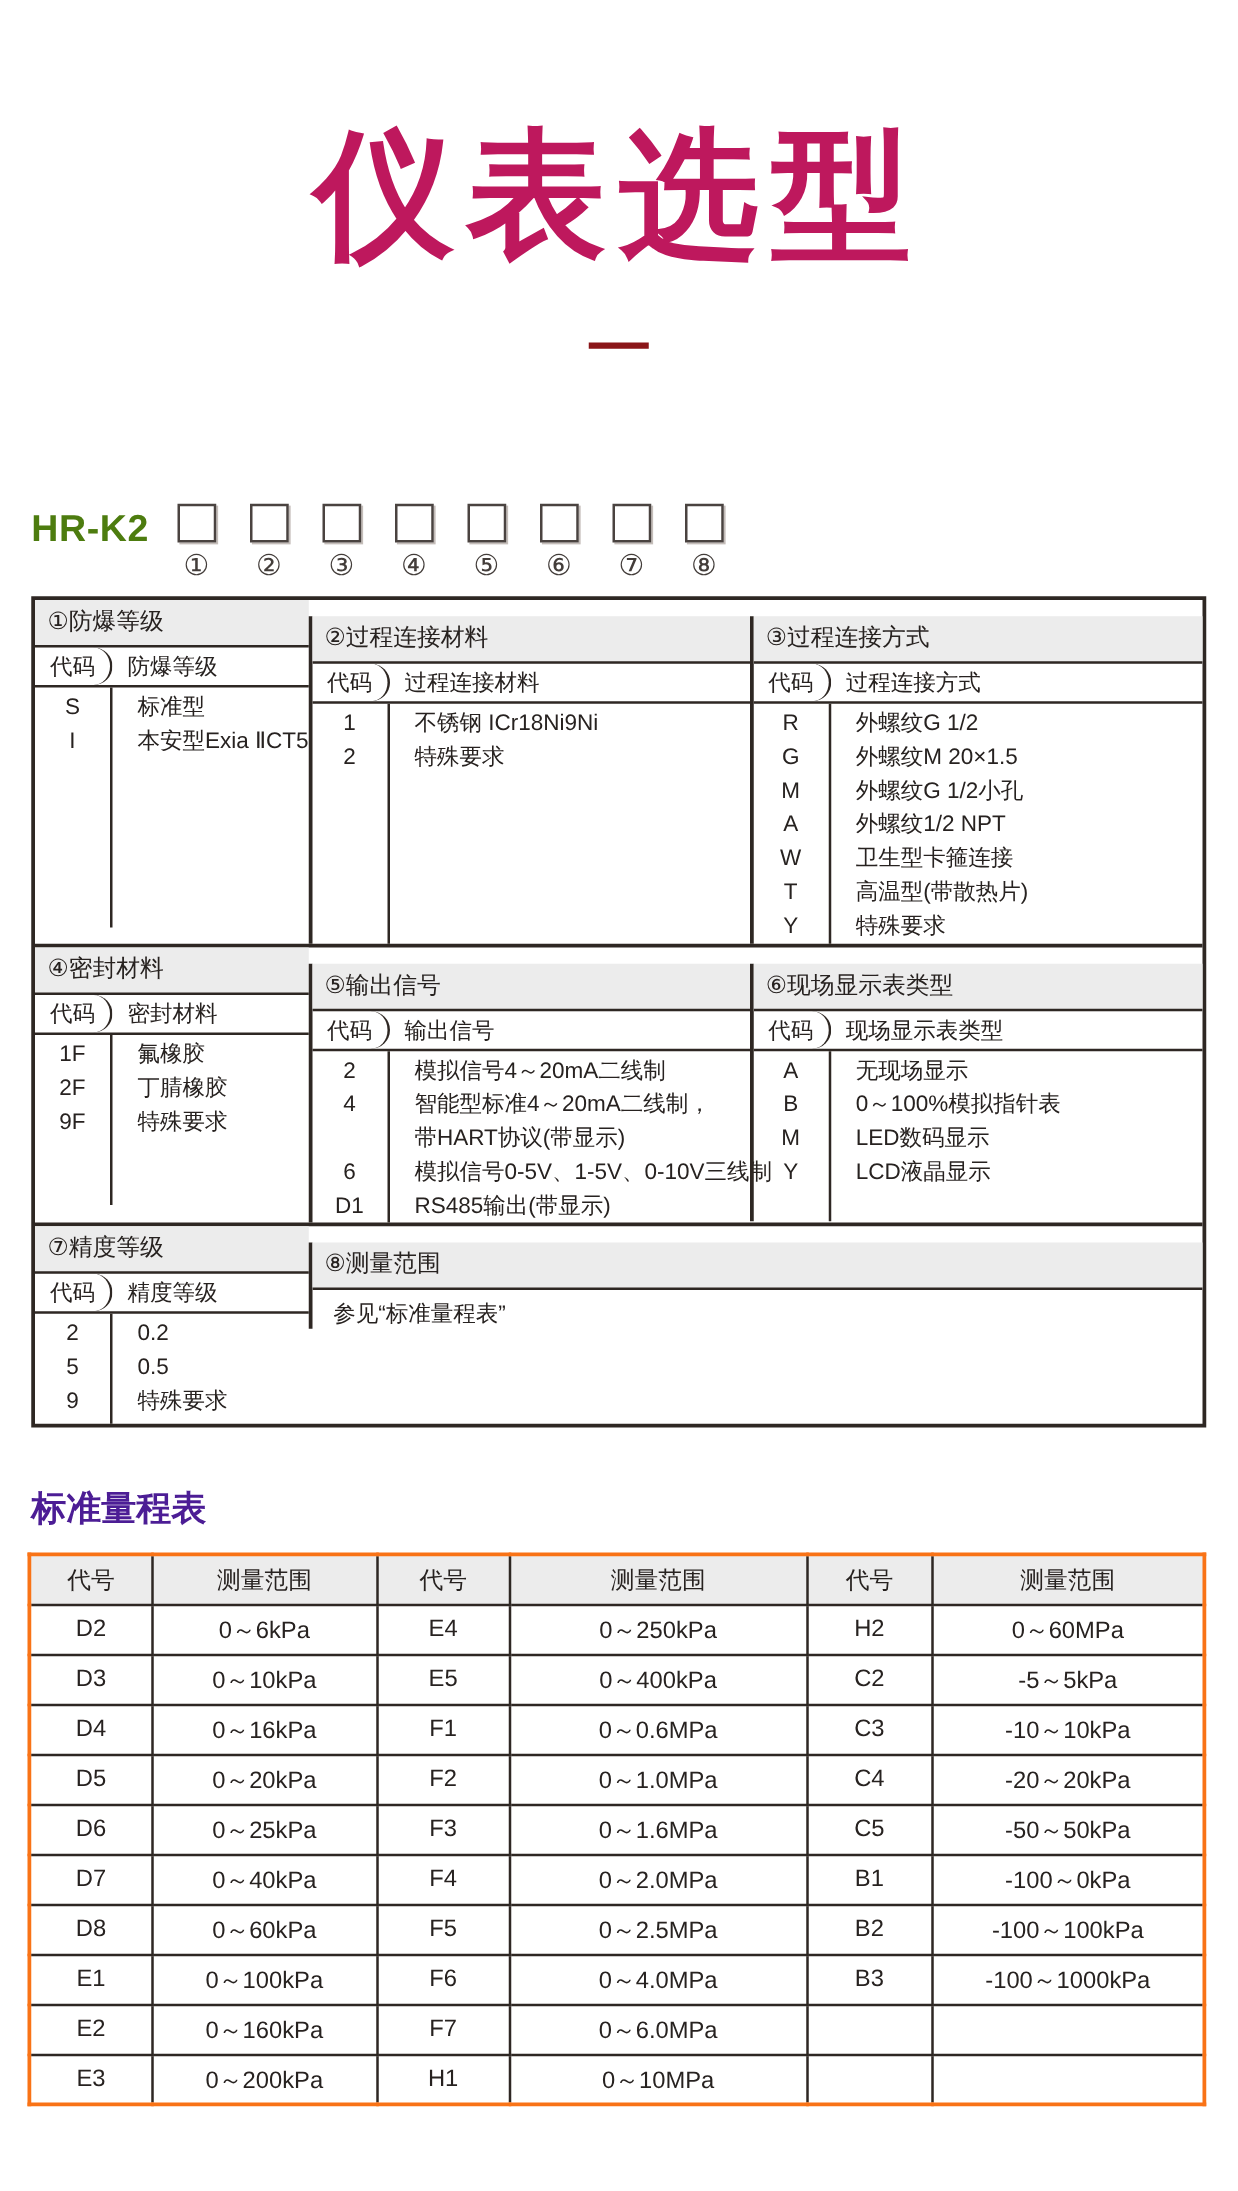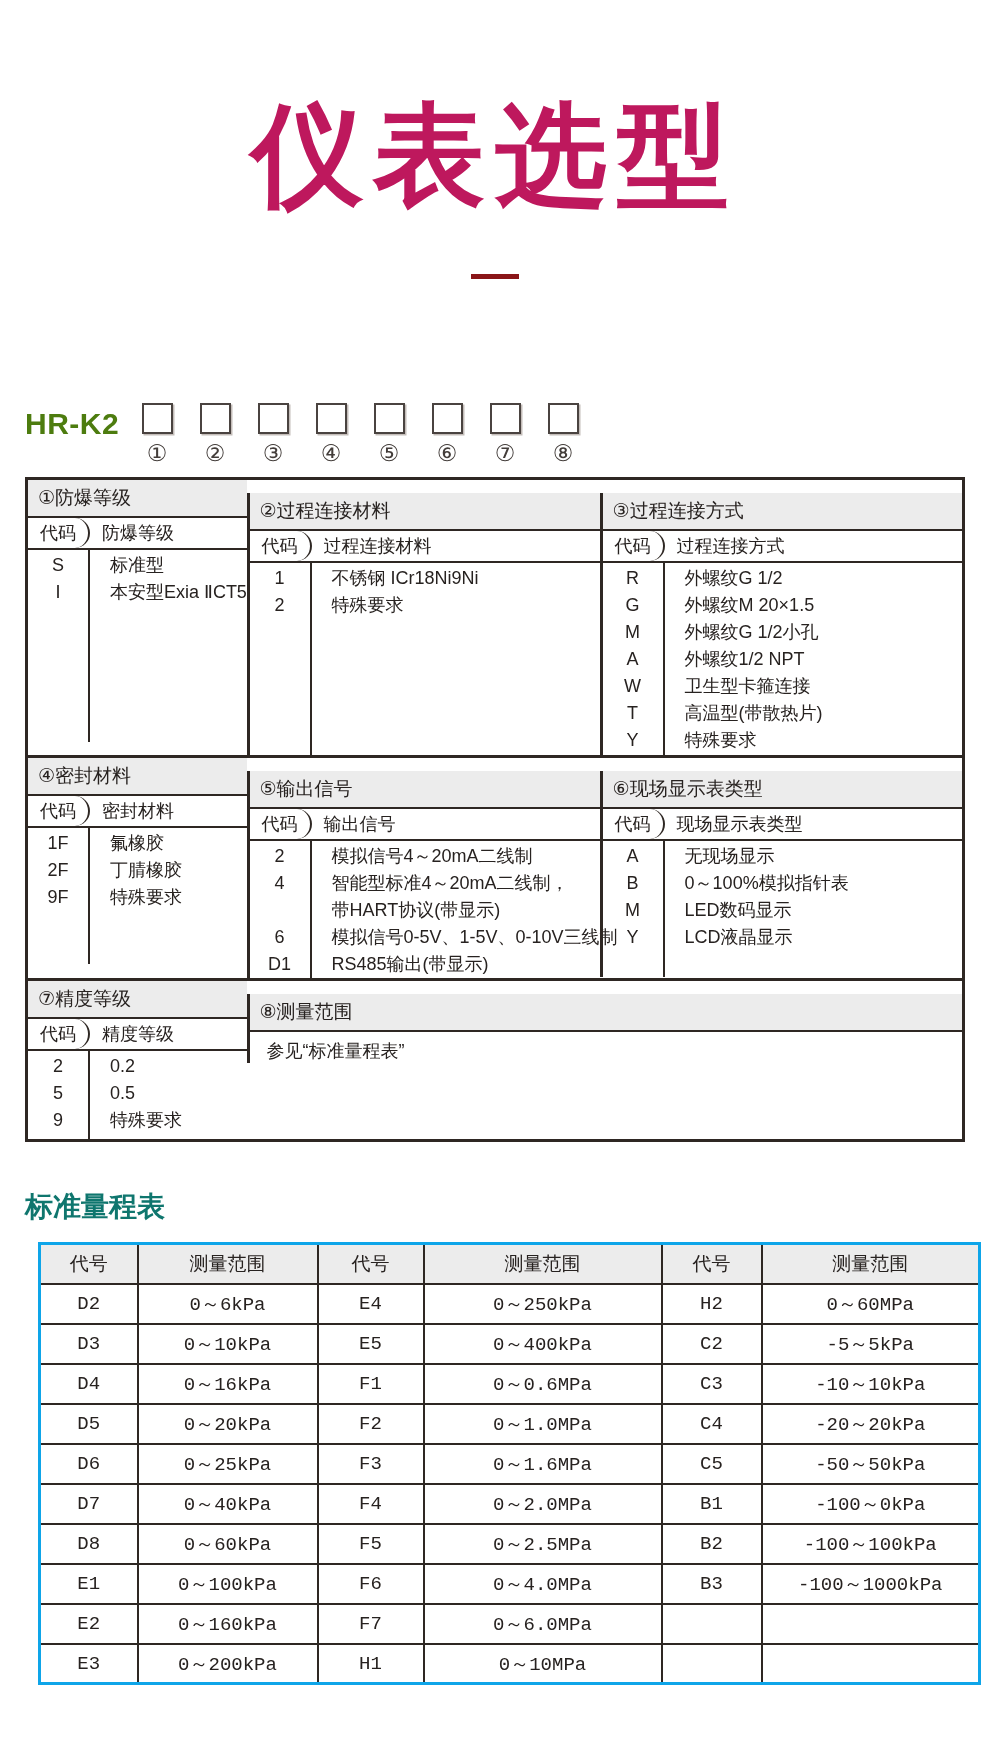--- a/index.html
+++ b/index.html
@@ -105,29 +105,28 @@
   }
   .col-labels { flex: 1; padding: 2px 0 0 20px; }
   .line { height: 27px; line-height: 27px; font-size: 18px; white-space: nowrap; }
   .range-note { padding: 7px 0 0 17px; font-size: 18px; }
 
   
   .range-heading {
     margin: 46px 0 0 25px;
     font-size: 28px;
     font-weight: 700;
-    color: #0f766e;
+    color: #4c1d95;
   }
   table.range-table {
-    margin: 16px 0 0 38px;
+    margin: 16px 0 0 22px;
     width: 940px;
     border-collapse: collapse;
-    border: 3px solid #0ea5e9;
+    border: 3px solid #f97316;
     table-layout: fixed;
-    font-family: Liberation Mono, monospace;
   }
   .range-table th, .range-table td {
     border: 2px solid #2e2723;
     text-align: center;
     font-size: 19px;
     font-weight: 400;
     height: 40px;
     white-space: nowrap;
   }
   .range-table th { background: #ececec; height: 40px; }

